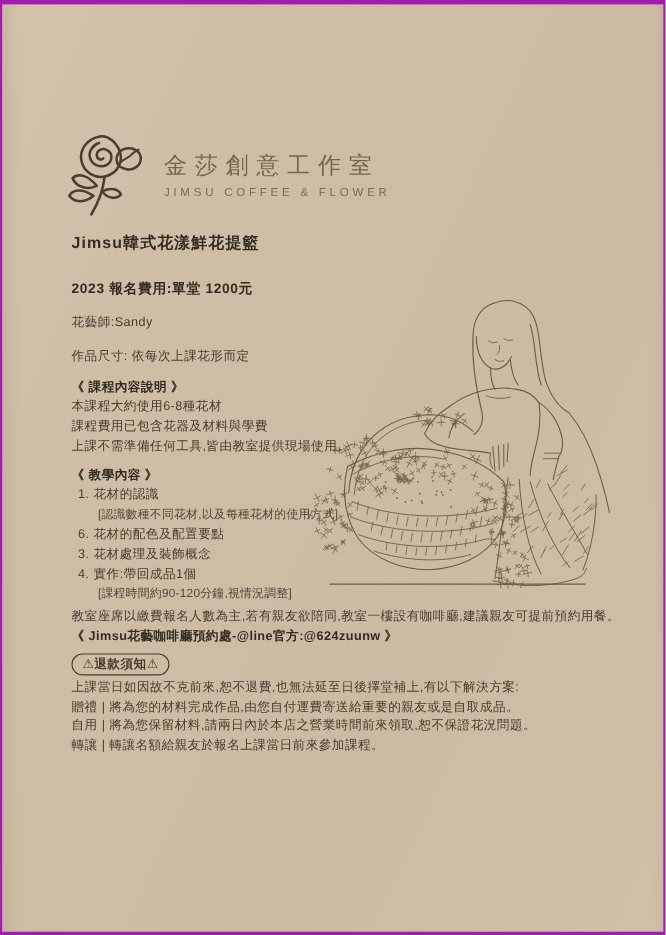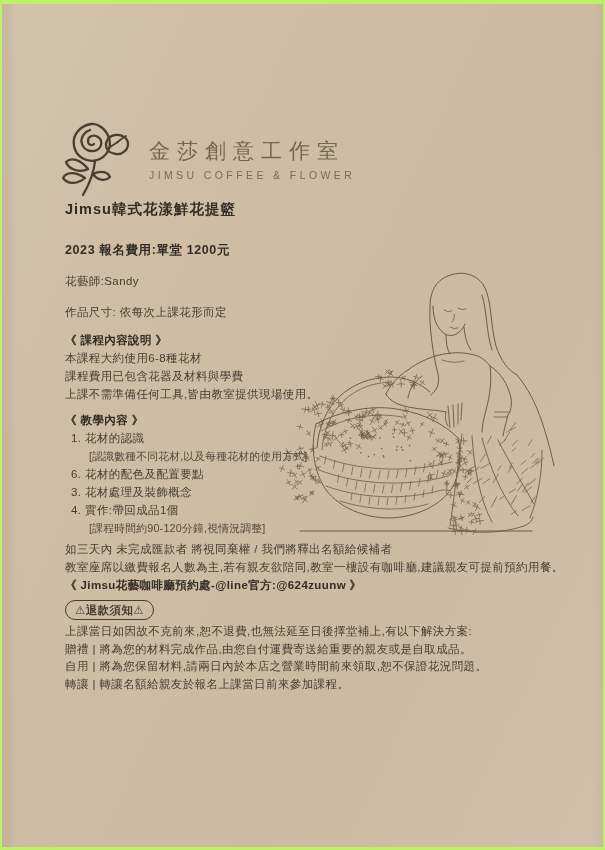--- a/index.html
+++ b/index.html
@@ -1,34 +1,34 @@
 <!DOCTYPE html>
 <html><head>
 <meta charset="utf-8">
 <style>
   html,body{margin:0;padding:0;background:#e9e5df;}
-  .photo{position:relative;width:605px;height:850px;background:#bef264;overflow:hidden;
+  .photo{position:relative;width:605px;height:850px;background:#a21caf;overflow:hidden;
          font-family:"Liberation Sans","DejaVu Sans",sans-serif;}
   .paper{position:absolute;left:2px;top:4px;right:2px;bottom:3px;
          background:linear-gradient(115deg,#d3c2ac 0%,#cfbda6 28%,#cdbaa3 65%,#d1bfa9 100%);
          overflow:hidden;}
   .paper::before{content:"";position:absolute;left:0;top:0;bottom:0;width:16px;
          background:linear-gradient(90deg,rgba(115,95,75,.12),rgba(115,95,75,0));}
   .paper::after{content:"";position:absolute;right:0;top:0;bottom:0;width:10px;
          background:linear-gradient(270deg,rgba(115,95,75,.07),rgba(115,95,75,0));}
 
   .illus{position:absolute;left:0;top:0;width:605px;height:850px;pointer-events:none;}
   .illus path,.illus line{stroke:#6e5b47;fill:none;stroke-linecap:round;stroke-linejoin:round;}
 
   .logo{position:absolute;left:58px;top:112px;display:flex;align-items:center;gap:9px;}
   .logo svg{display:block;}
   .logo-zh{font-size:21px;letter-spacing:7px;color:#75654f;line-height:26px;white-space:nowrap;}
   .logo-en{font-size:10.5px;letter-spacing:3.4px;color:#7a6a55;margin-top:5px;white-space:nowrap;}
 
-  .content{position:absolute;left:63px;top:196px;width:505px;color:#463c30;
+  .content{position:absolute;left:63px;top:208px;width:505px;color:#463c30;
            font-size:11.5px;line-height:18px;letter-spacing:.4px;}
   .title{font-size:14.5px;font-weight:bold;color:#332c23;letter-spacing:1px;margin:0 0 23px;}
   .fee{font-size:12.5px;font-weight:bold;color:#332c23;margin:12px 0 13px;letter-spacing:.6px;}
   .mb13{margin-bottom:13px;}
   .mb10{margin-bottom:10px;}
   .heading{font-weight:bold;color:#332c23;}
   .sec{margin-top:8px;}
   .item{padding-left:6px;}
   .note{font-size:10.8px;color:#52473b;letter-spacing:.2px;padding-left:24px;}
   .notes{margin-top:3px;}
@@ -640,21 +640,20 @@
 
       <div class="heading sec">《 教學內容 》</div>
       <div class="item">1. 花材的認識</div>
       <div class="note">[認識數種不同花材,以及每種花材的使用方式]</div>
       <div class="item">6. 花材的配色及配置要點</div>
       <div class="item">3. 花材處理及裝飾概念</div>
       <div class="item">4. 實作:帶回成品1個</div>
       <div class="note">[課程時間約90-120分鐘,視情況調整]</div>
 
       <div class="notes">
-        <div>如三天內 未完成匯款者 將視同棄權 / 我們將釋出名額給候補者</div>
         <div>教室座席以繳費報名人數為主,若有親友欲陪同,教室一樓設有咖啡廳,建議親友可提前預約用餐。</div>
         <div class="booking">《 Jimsu花藝咖啡廳預約處-@line官方:@624zuunw 》</div>
       </div>
 
       <div>
         <span class="badge">⚠退款須知⚠</span>
         <div class="refund-line">上課當日如因故不克前來,恕不退費,也無法延至日後擇堂補上,有以下解決方案:</div>
         <div class="refund-line">贈禮 | 將為您的材料完成作品,由您自付運費寄送給重要的親友或是自取成品。</div>
         <div class="refund-line">自用 | 將為您保留材料,請兩日內於本店之營業時間前來領取,恕不保證花況問題。</div>
         <div class="refund-line">轉讓 | 轉讓名額給親友於報名上課當日前來參加課程。</div>

